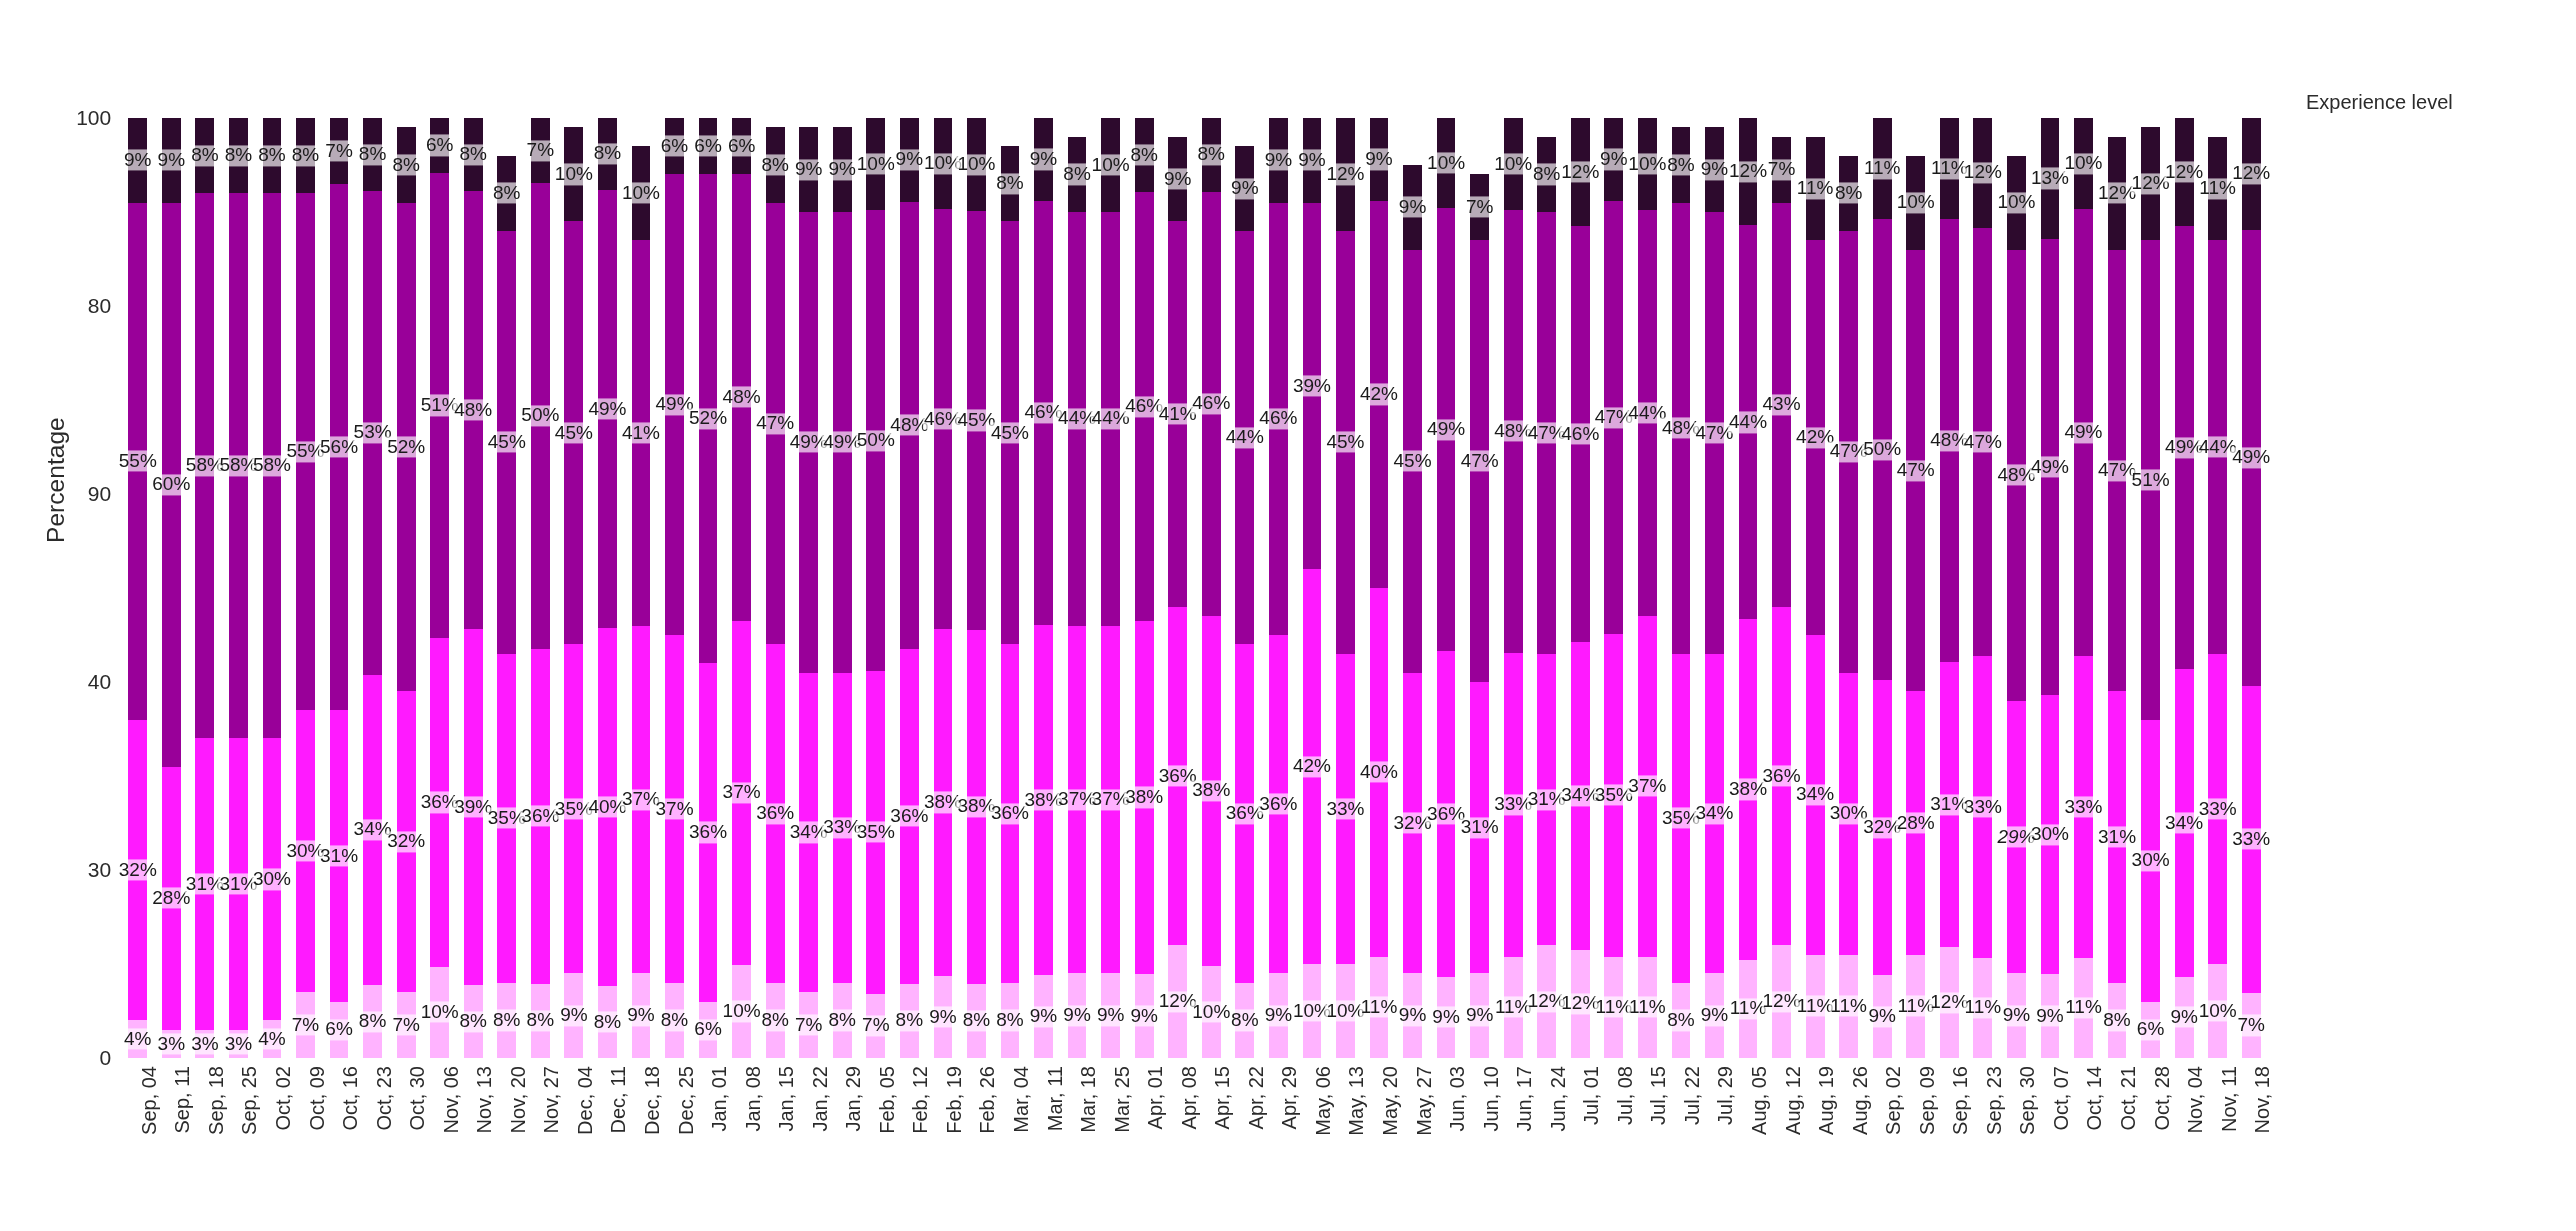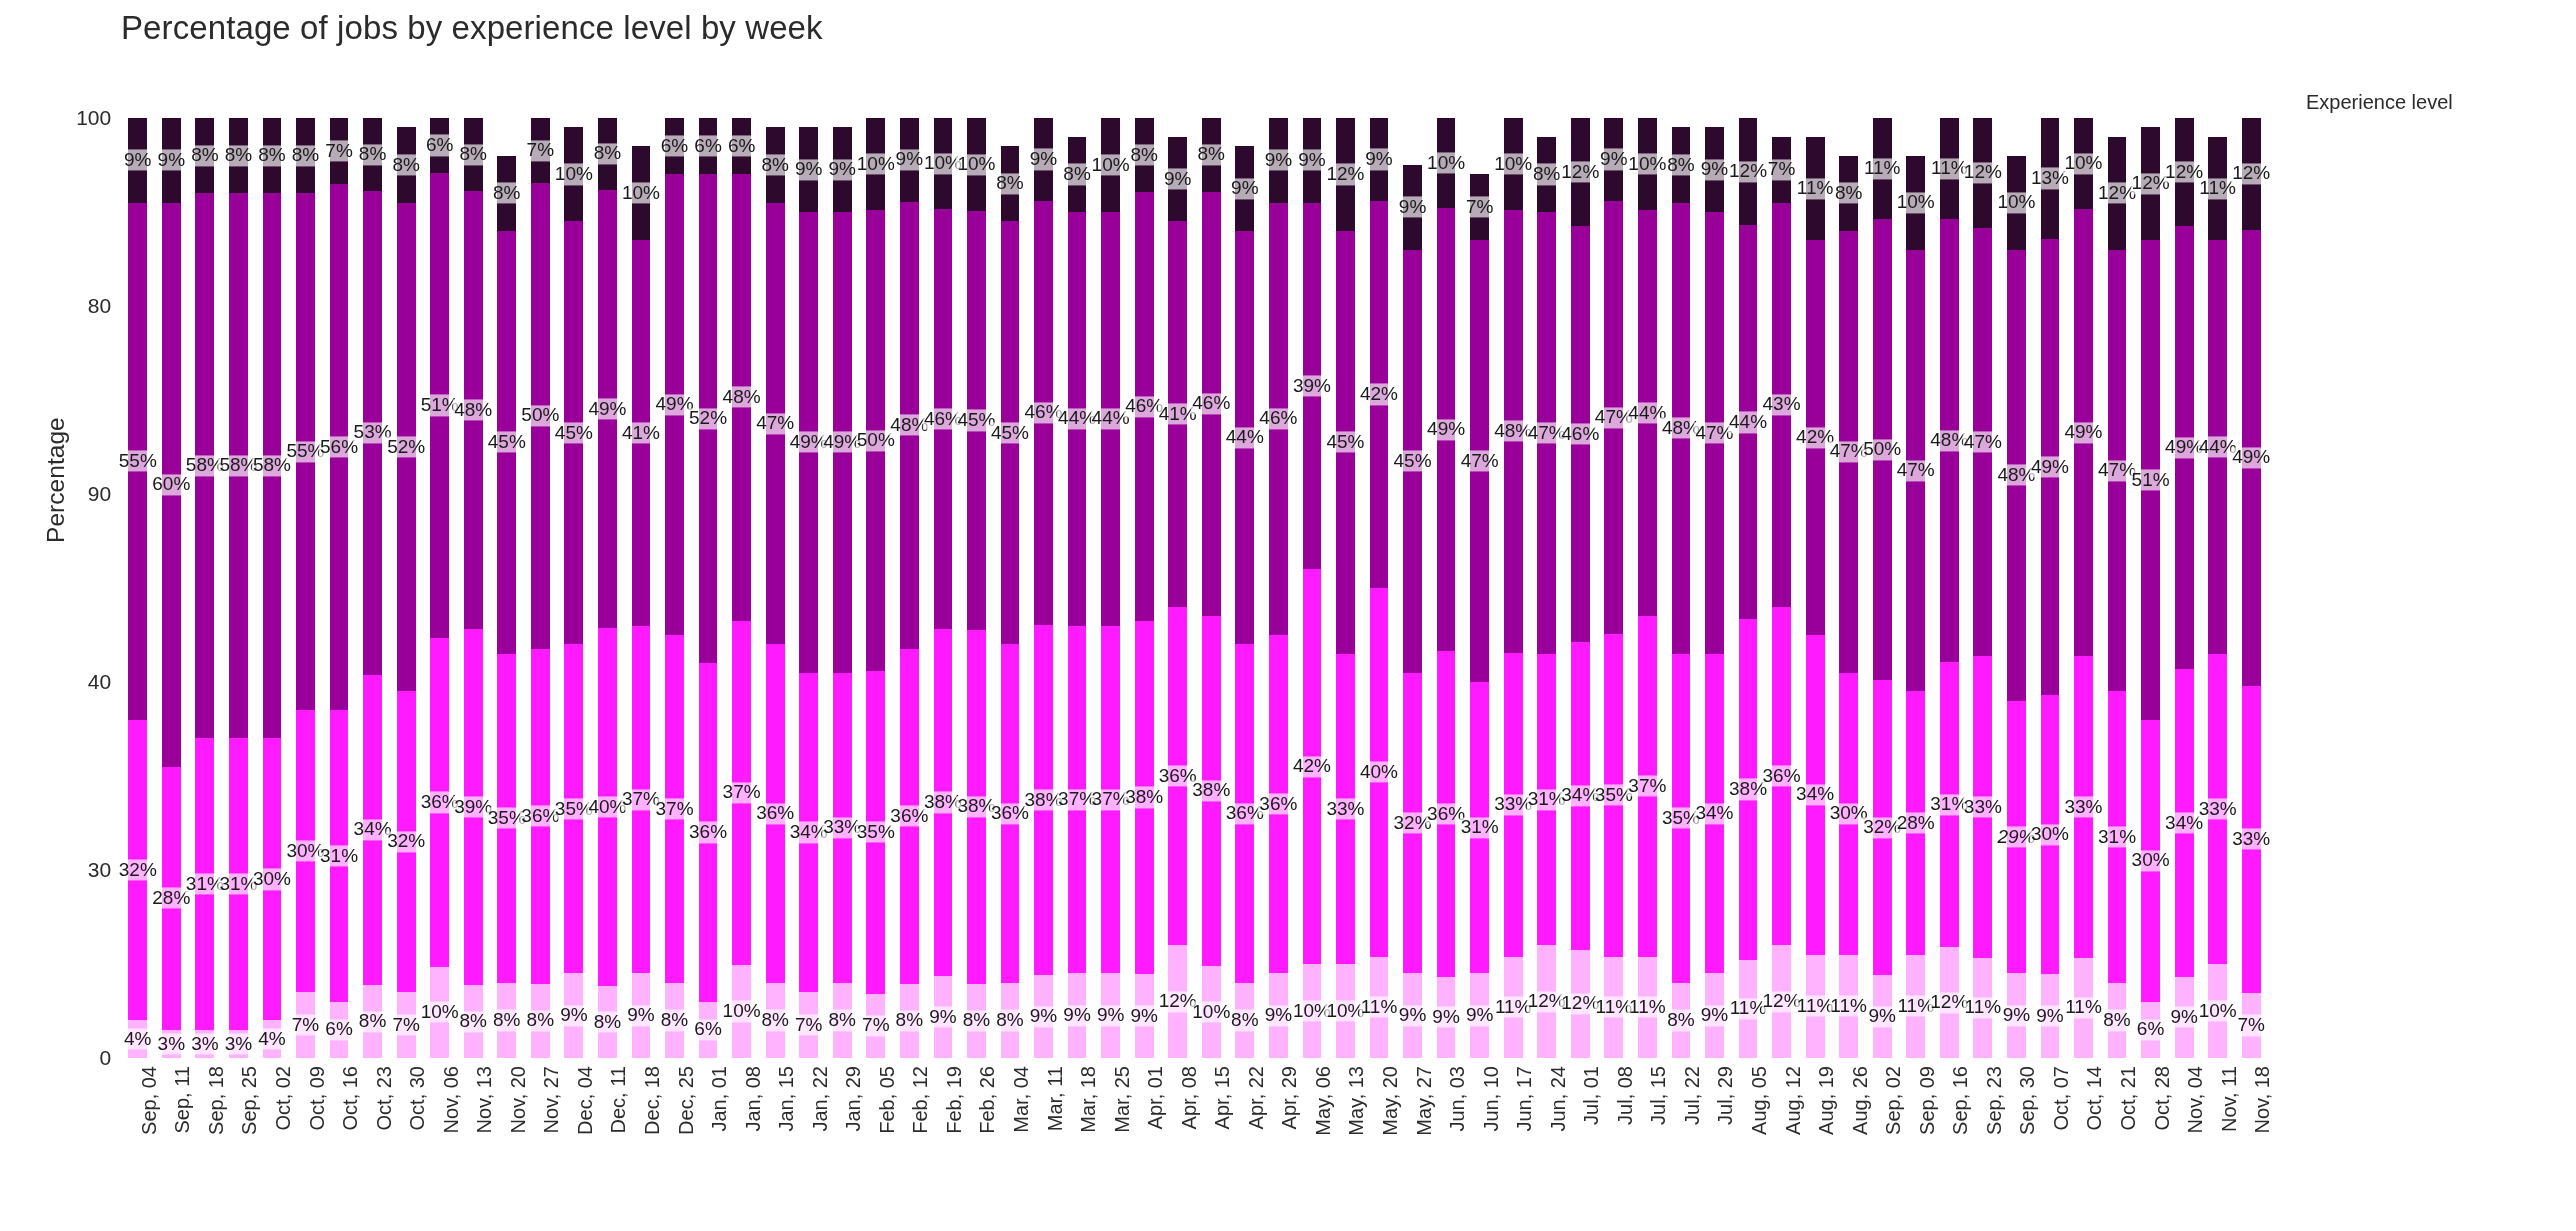--- a/index.html
+++ b/index.html
@@ -158,21 +158,20 @@
     font-size: 20px;
     color: #2b2b2b;
     white-space: nowrap;
   }
 </style>
 </head>
 <body>
 
 <div id="page">
 
-  <div id="chart-title">Percentage of jobs by experience level by week</div>
 
   <div id="plot-area">
     <div id="y-axis-title">Percentage</div>
     <div id="y-ticks">
         <div class="y-tick-label" style="top: 100%;">0</div>
         <div class="y-tick-label" style="top: 80%;">30</div>
         <div class="y-tick-label" style="top: 60%;">40</div>
         <div class="y-tick-label" style="top: 40%;">90</div>
         <div class="y-tick-label" style="top: 20%;">80</div>
         <div class="y-tick-label" style="top: 0%;">100</div>

